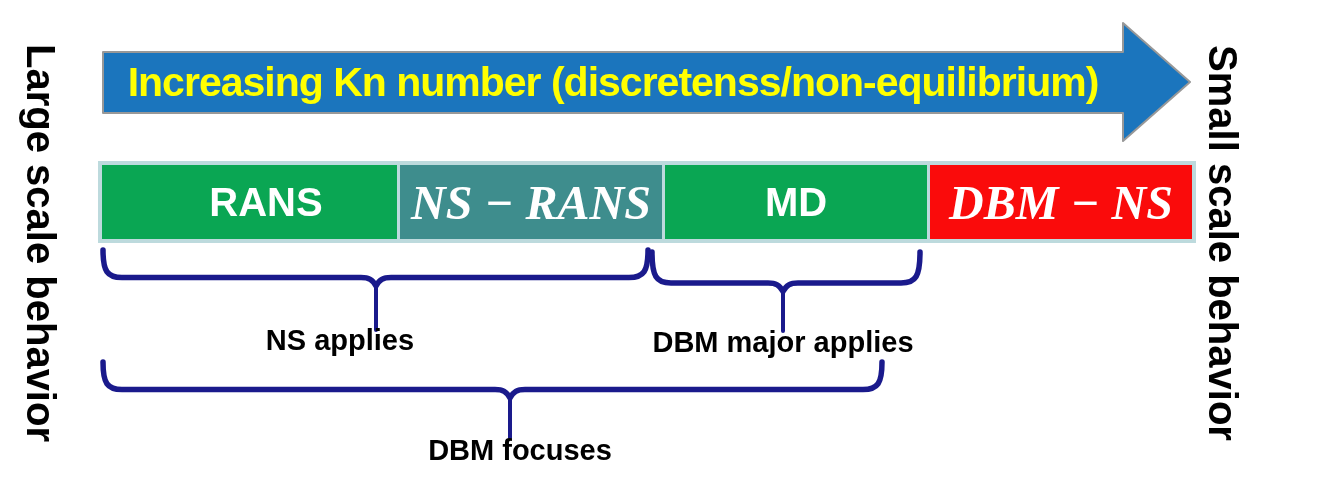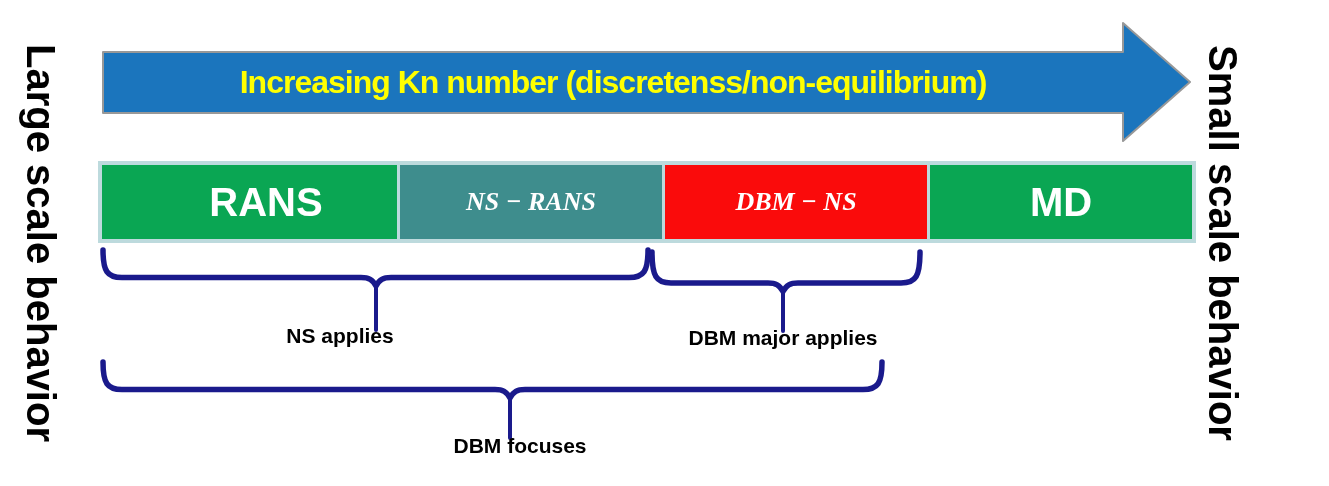--- a/index.html
+++ b/index.html
@@ -10,36 +10,36 @@
   .side-label{
     position:absolute;top:243px;transform:translate(-50%,-50%) rotate(90deg);
     white-space:nowrap;font-weight:bold;font-size:40px;color:#000;letter-spacing:0px;
   }
   #side-left{left:40px;}
   #side-right{left:1222px;}
   #diagram-svg{position:absolute;left:0;top:0;}
   #arrow-label{
     position:absolute;left:103px;top:52px;width:1020px;height:61px;
     display:flex;align-items:center;justify-content:center;
-    color:#FFFF00;font-weight:bold;font-size:32px;letter-spacing:-1px;white-space:nowrap;
+    color:#FFFF00;font-weight:bold;font-size:41px;letter-spacing:-1px;white-space:nowrap;
   }
   #scale-bar{
     position:absolute;left:98px;top:161px;width:1098px;height:82px;
     background:#BDDADD;box-sizing:border-box;padding:4px;
     display:flex;gap:3px;
   }
   .segment{
     flex:1;display:flex;align-items:center;justify-content:center;
     color:#ffffff;white-space:nowrap;
   }
   .segment.sans{font-weight:bold;font-size:40px;font-family:"Liberation Sans",sans-serif;}
-  .segment.math{font-weight:bold;font-style:italic;font-size:26px;font-family:"Liberation Serif",serif;}
+  .segment.math{font-weight:bold;font-style:italic;font-size:48px;font-family:"Liberation Serif",serif;}
   .annotation{
     position:absolute;transform:translateX(-50%);white-space:nowrap;
-    color:#000;font-weight:bold;font-size:21px;
+    color:#000;font-weight:bold;font-size:29px;
   }
   #annotation-ns{left:340px;top:324px;}
   #annotation-dbm-focus{left:783px;top:326px;}
   #annotation-dbm-applies{left:520px;top:434px;}
 </style>
 </head>
 <body>
 
 <div id="canvas">
 
@@ -64,21 +64,21 @@
   </svg>
 
   <div id="side-left" class="side-label">Large scale behavior</div>
   <div id="side-right" class="side-label">Small scale behavior</div>
 
   <div id="arrow-label">Increasing Kn number (discretenss/non-equilibrium)</div>
 
   <div id="scale-bar">
     <div class="segment sans" style="background-color: rgb(10, 166, 83); padding-left: 33px;">RANS</div>
     <div class="segment math" style="background-color: rgb(62, 141, 141);">NS − RANS</div>
+    <div class="segment sans" style="background-color: rgb(10, 166, 83);">MD</div>
     <div class="segment math" style="background-color: rgb(250, 11, 11);">DBM − NS</div>
-    <div class="segment sans" style="background-color: rgb(10, 166, 83);">MD</div>
   </div>
 
   <div id="annotation-ns" class="annotation">NS applies</div>
   <div id="annotation-dbm-focus" class="annotation">DBM major applies</div>
   <div id="annotation-dbm-applies" class="annotation">DBM focuses</div>
 
 </div>
 
 </body></html>

